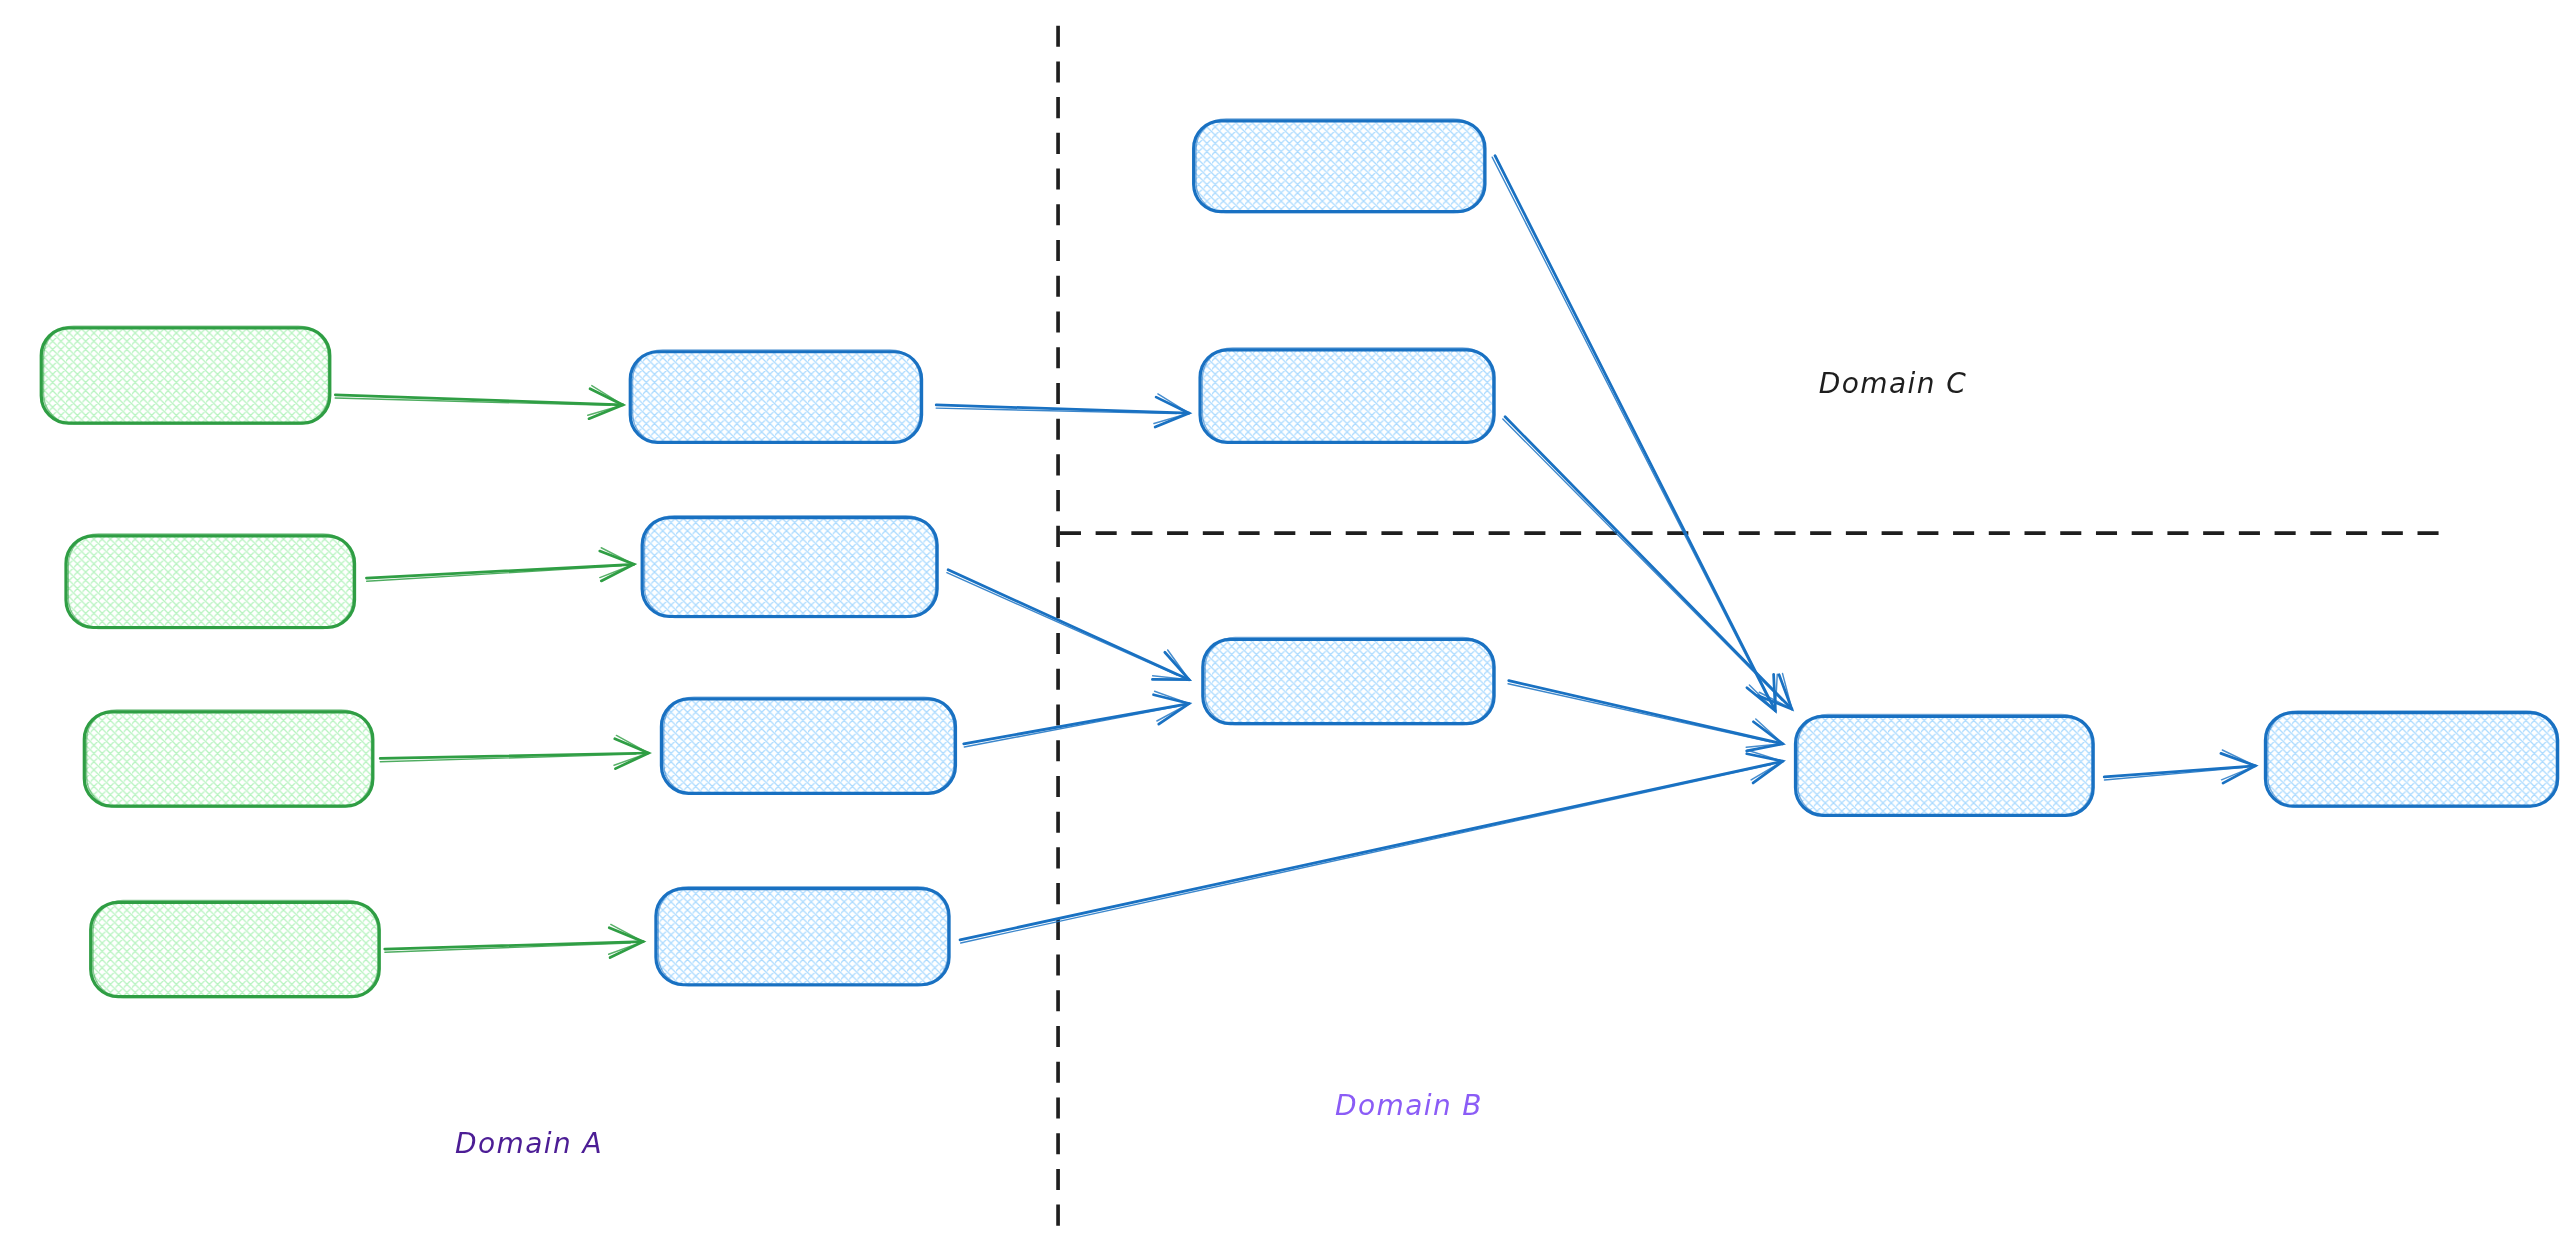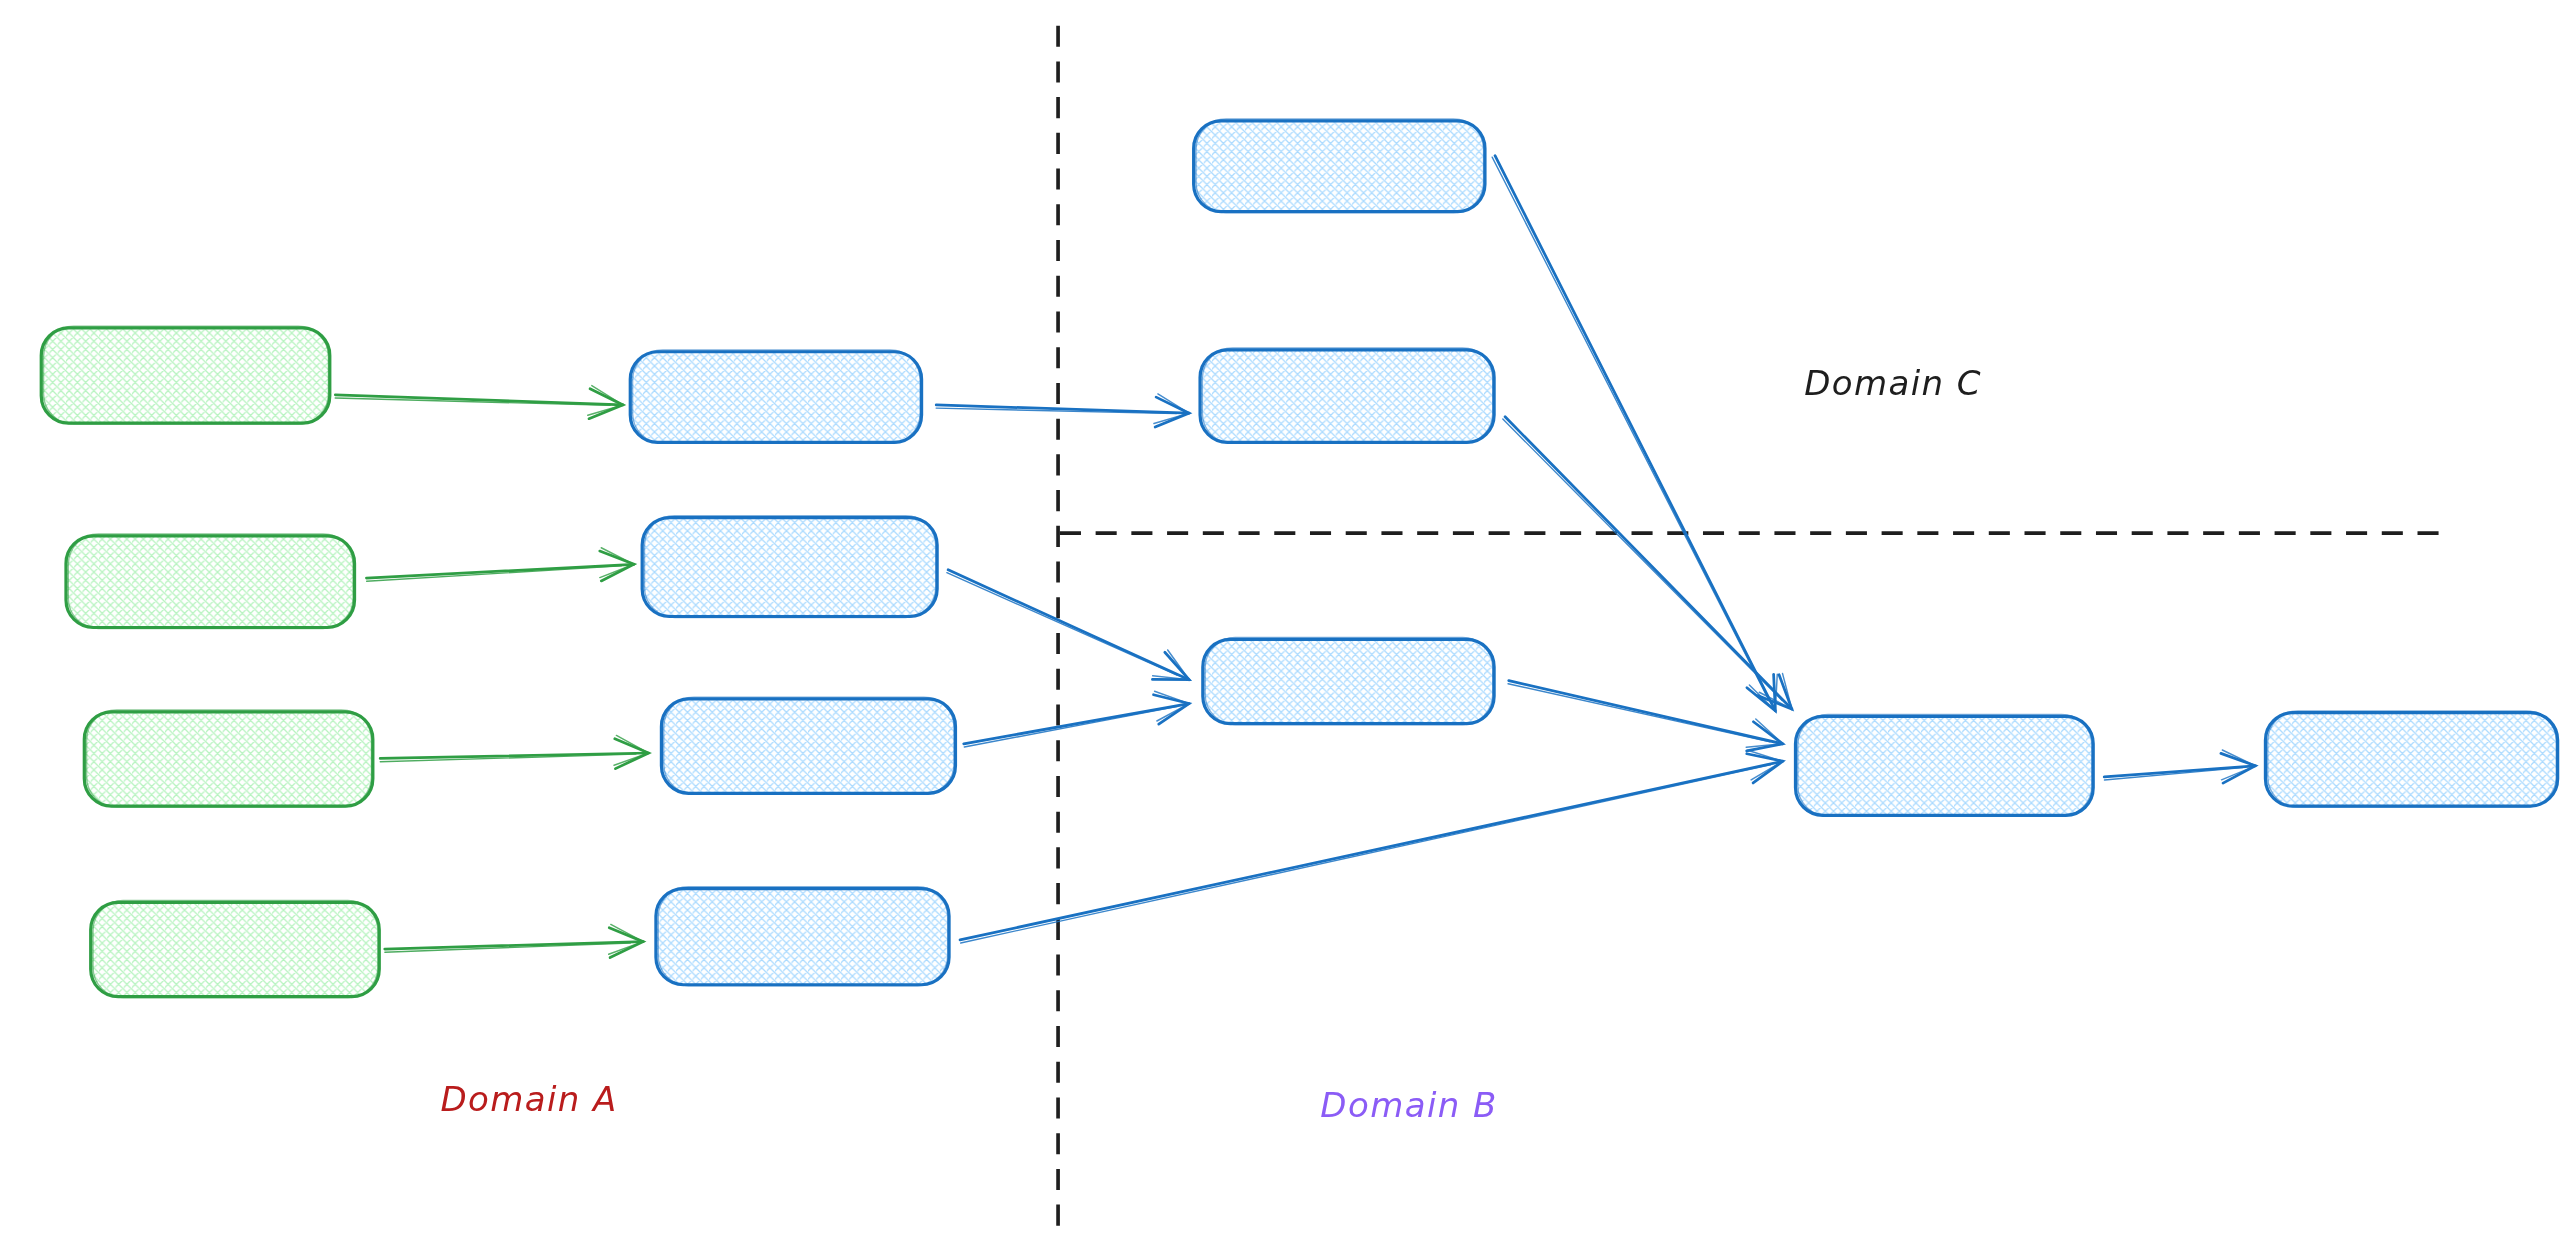--- a/index.html
+++ b/index.html
@@ -16,21 +16,21 @@
     overflow: hidden;
   }
   .stage svg {
     position: absolute;
     left: 0;
     top: 0;
   }
   .domain-label {
     position: absolute;
     transform: translate(-50%, -50%);
-    font-size: 34px;
+    font-size: 28px;
     font-weight: 500;
     letter-spacing: 1.4px;
     color: #1e1e1e;
     white-space: nowrap;
     font-family: "DejaVu Sans", "Liberation Sans", sans-serif;
     font-style: oblique 6deg;
     text-align: center;
   }
 </style>
 </head>
@@ -166,17 +166,17 @@
         <path d="M 1906.7442144538927 819.6800586689191 L 1946 812 L 1914.0793195999918 787.8946030358235" stroke-width="3" opacity="1"></path>
         <path d="M 1906.1736033733962 815.722651170931 L 1946 812 L 1916.645314182045 784.8282790289398" stroke-width="1.6" opacity="0.8"></path>
       </g>
       <g fill="none" stroke="#1971c2" stroke-linecap="round">
         <line x1="2297" y1="848" x2="2462" y2="836" stroke-width="3"></line>
         <line x1="2297.2538749352257" y1="851.4907803593558" x2="2448.1094142583556" y2="838.0128655578623" stroke-width="1.5" opacity="0.85"></line>
         <path d="M 2426.7557396505254 854.9167151593099 L 2462 836 L 2424.3895645966245 822.3818081681702" stroke-width="3" opacity="1"></path>
         <path d="M 2425.043293844041 851.3036554490129 L 2462 836 L 2425.9370107348445 818.6950641358803" stroke-width="1.6" opacity="0.8"></path>
       </g>
     </svg>
-  <div class="domain-label" style="left: 529px; top: 1099px; color: #b91c1c;">Domain A</div>
+  <div class="domain-label" style="left: 529px; top: 1143px; color: #4c1d95;">Domain A</div>
   <div class="domain-label" style="left: 1409px; top: 1105px; color: #8b5cf6;">Domain B</div>
   <div class="domain-label" style="left: 1893px; top: 383px; color: rgb(30, 30, 30);">Domain C</div>
 </div>
 
 
 </body></html>

